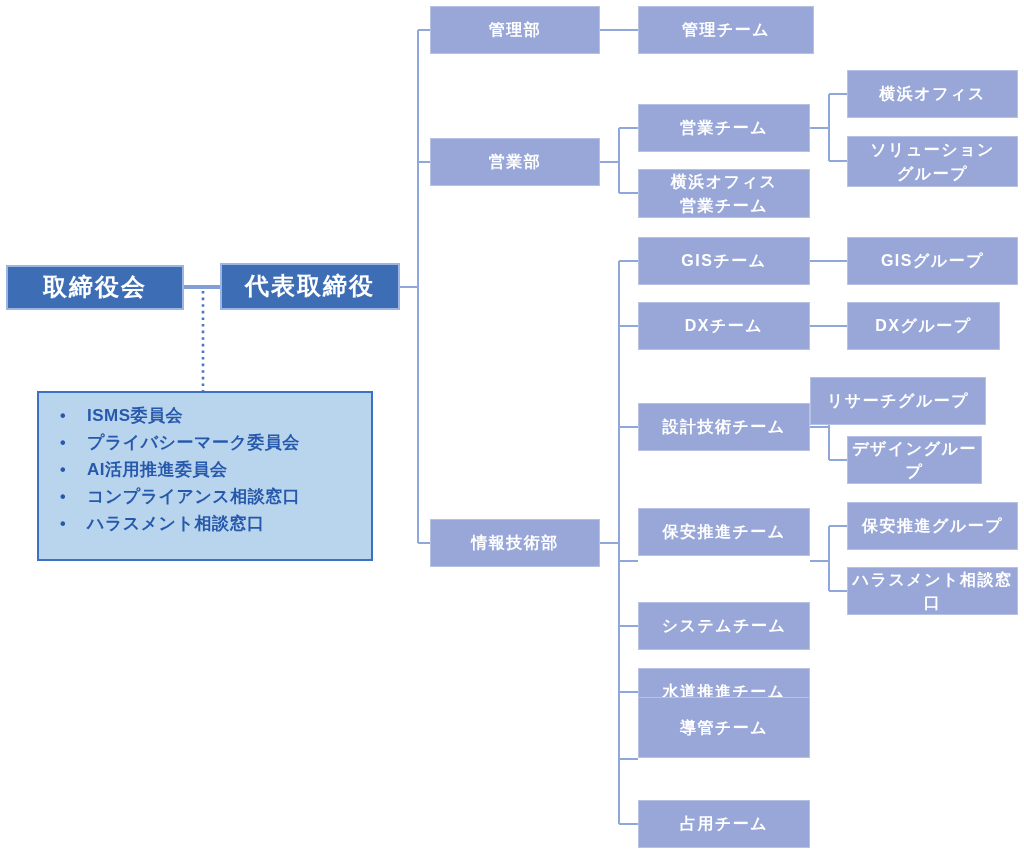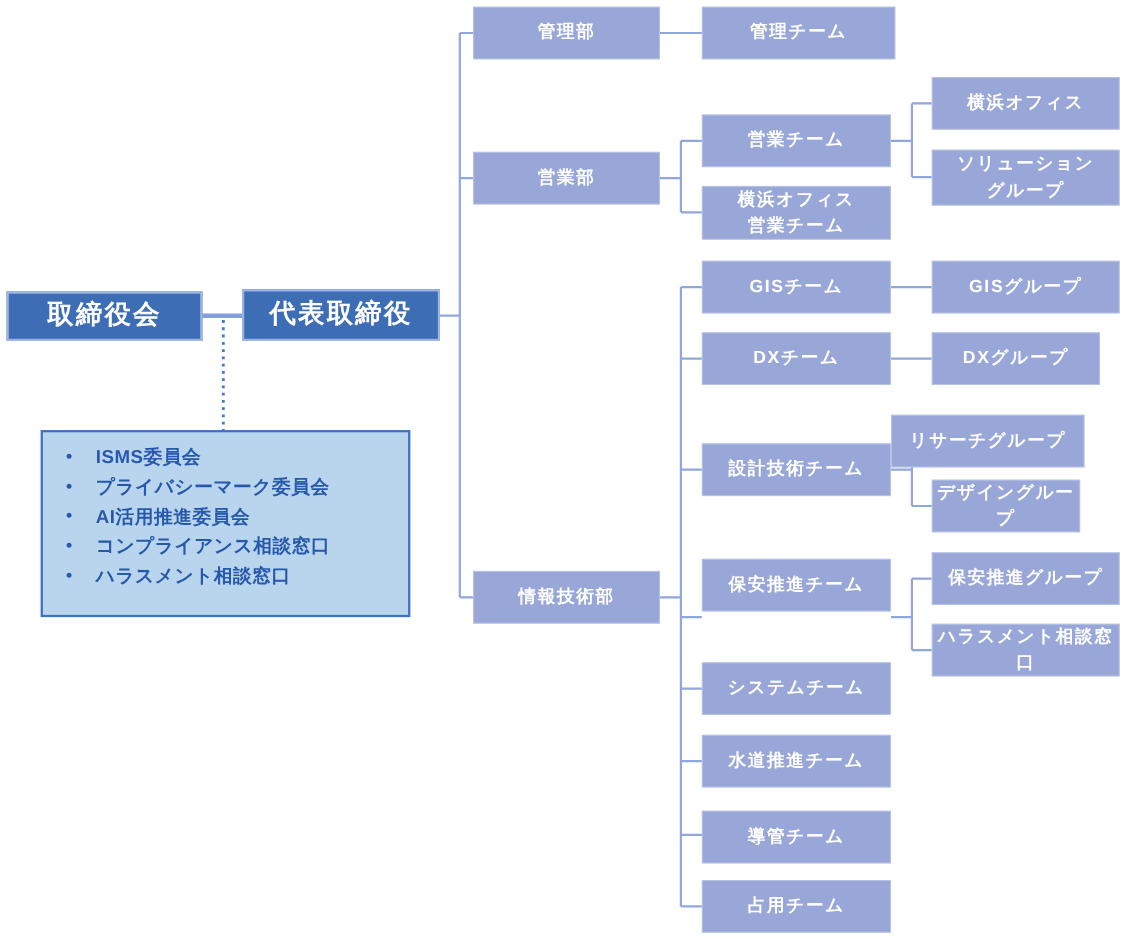--- a/index.html
+++ b/index.html
@@ -122,21 +122,21 @@
   <div class="box node" style="left:638px; top:6px; width:176px; height:48px">管理チーム</div>
   <div class="box node" style="left:638px; top:104px; width:172px; height:48px">営業チーム</div>
   <div class="box node" style="left:638px; top:169px; width:172px; height:49px">横浜オフィス
 営業チーム</div>
   <div class="box node" style="left:638px; top:237px; width:172px; height:48px">GISチーム</div>
   <div class="box node" style="left:638px; top:302px; width:172px; height:48px">DXチーム</div>
   <div class="box node" style="left:638px; top:403px; width:172px; height:48px">設計技術チーム</div>
   <div class="box node" style="left:638px; top:508px; width:172px; height:48px">保安推進チーム</div>
   <div class="box node" style="left:638px; top:602px; width:172px; height:48px">システムチーム</div>
   <div class="box node" style="left:638px; top:668px; width:172px; height:48px">水道推進チーム</div>
-  <div class="box node" style="left:638px; top:737px; width:172px; height:48px">導管チーム</div>
+  <div class="box node" style="left:638px; top:697px; width:172px; height:61px">導管チーム</div>
   <div class="box node" style="left:638px; top:800px; width:172px; height:48px">占用チーム</div>
 
   <div class="box node" style="left:847px; top:70px; width:171px; height:48px">横浜オフィス</div>
   <div class="box node" style="left:847px; top:136px; width:171px; height:51px">ソリューション
 グループ</div>
   <div class="box node" style="left:847px; top:237px; width:171px; height:48px">GISグループ</div>
   <div class="box node" style="left:847px; top:302px; width:153px; height:48px">DXグループ</div>
   <div class="box node" style="left:810px; top:377px; width:176px; height:48px">リサーチグループ</div>
   <div class="box node" style="left:847px; top:436px; width:135px; height:48px">デザイングループ</div>
   <div class="box node" style="left:847px; top:502px; width:171px; height:48px">保安推進グループ</div>

